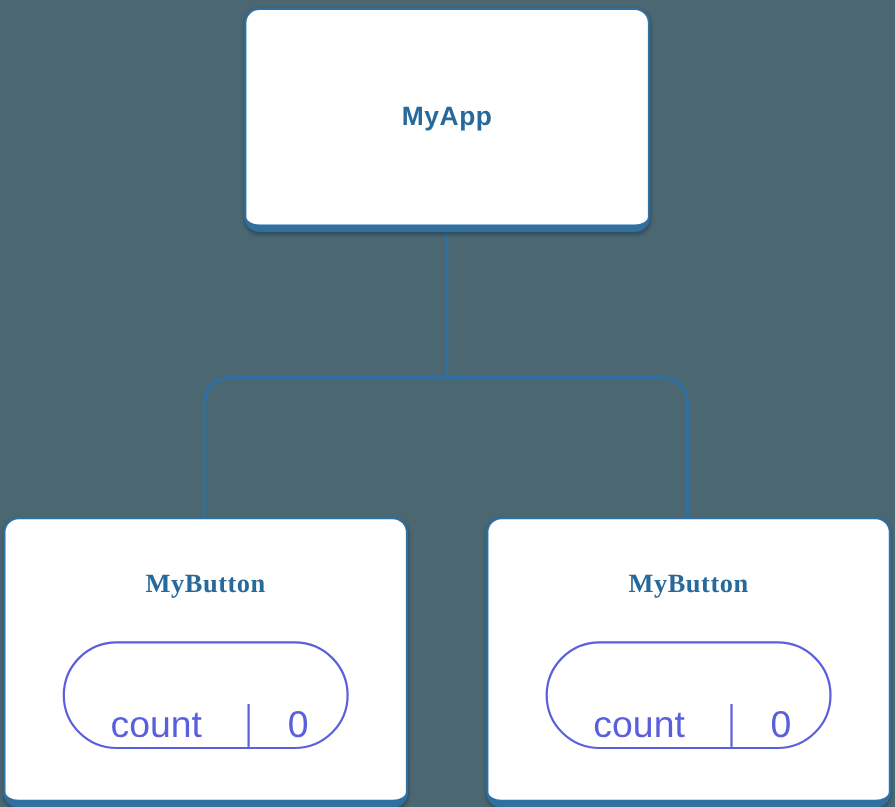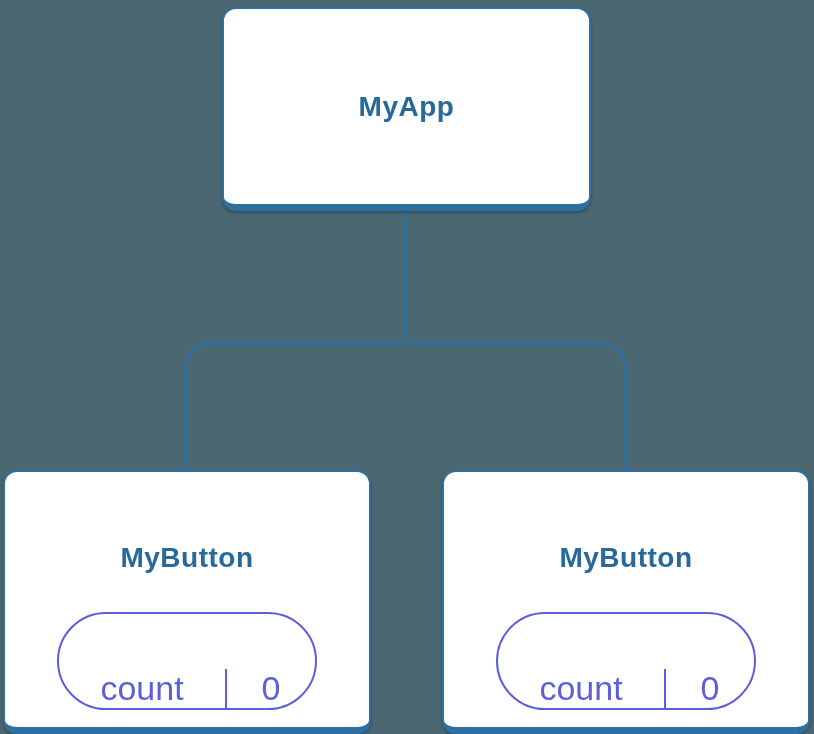--- a/index.html
+++ b/index.html
@@ -36,42 +36,42 @@
   .card {
     position: absolute;
     background: var(--card-bg);
     border: 2px solid var(--tree-blue);
     border-bottom-width: 7px;
     border-radius: 14px;
     box-shadow: 0 2px 3px rgba(10, 30, 50, 0.35);
     z-index: 1;
   }
   .card-title {
-    font-size: 28px;
+    font-size: 24px;
     font-weight: 600;
     letter-spacing: 0.5px;
     color: var(--title-text);
   }
   .root-card {
     left: 222px; top: 7px;
     width: 369px; height: 204px;
     display: flex;
     align-items: center;
     justify-content: center;
   }
   .child-card {
     top: 470px;
     width: 368px; height: 264px;
     display: flex;
     flex-direction: column;
     align-items: center;
   }
   .child-card.left  { left: 3px; }
   .child-card.right { left: 442px; }
-  .child-card .card-title { margin-top: 70px; }
+  .child-card .card-title { margin-top: 46px; font-family: Liberation Serif, serif; }
   .state-pill {
     margin-top: 38px;
     width: 260px;
     height: 98px;
     border: 2px solid var(--state-purple);
     border-radius: 60px;
     display: flex;
     align-items: flex-end;
     color: var(--state-purple);
     font-size: 34px;

